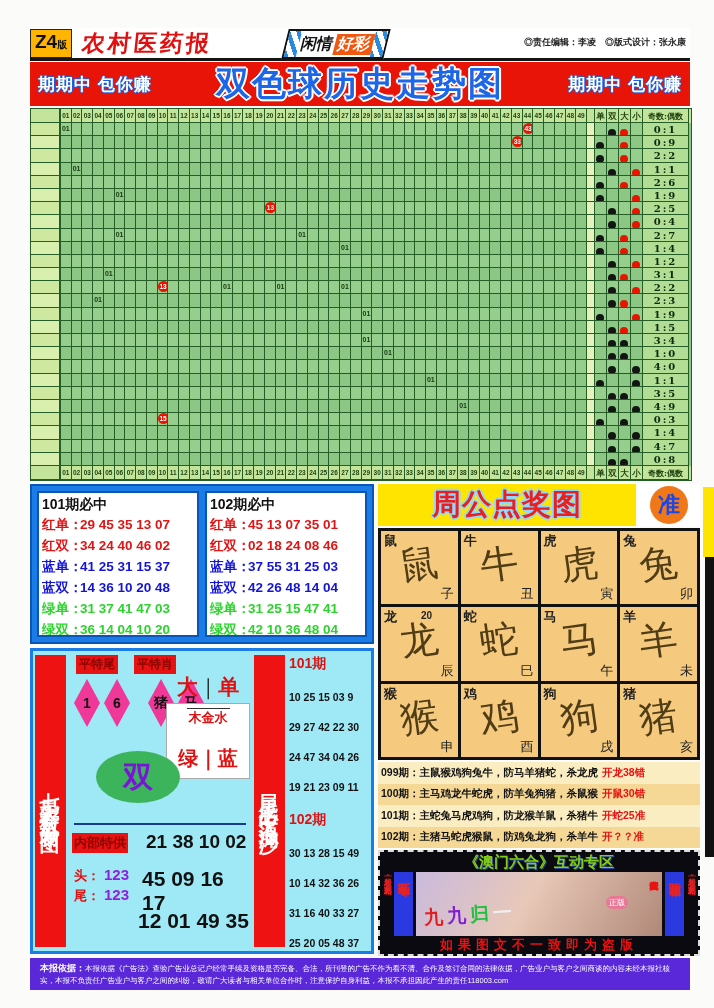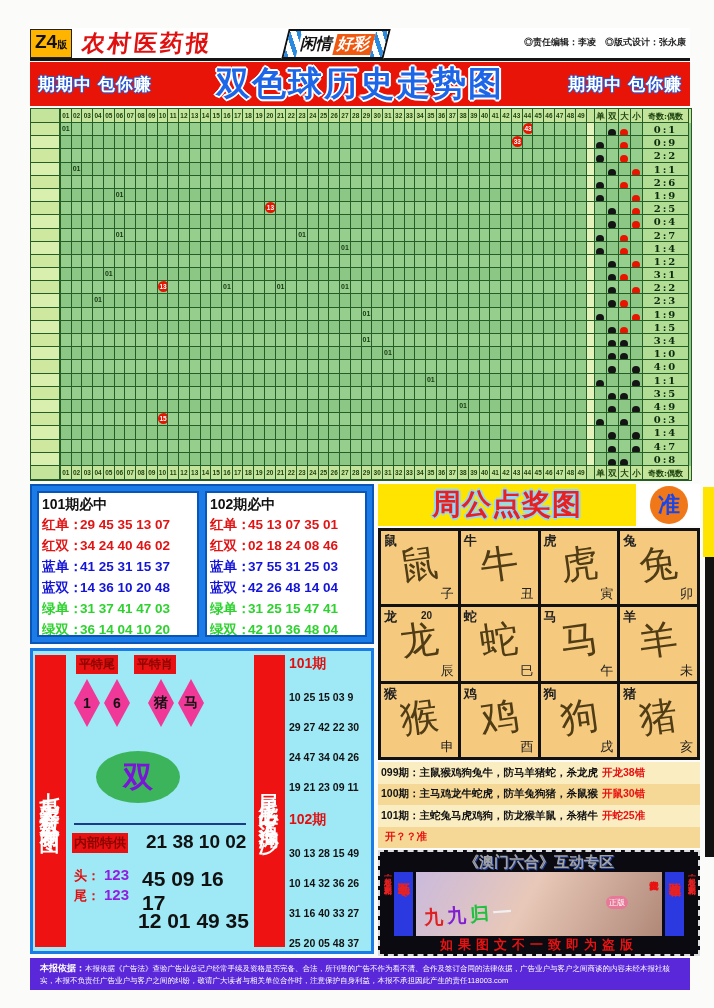--- a/index.html
+++ b/index.html
@@ -82,21 +82,21 @@
   .z-art{position:absolute;left:0;right:0;top:8px;text-align:center;font-size:38px;color:#3a2a08;font-family:"DejaVu Serif",serif;opacity:.88;transform:rotate(-8deg);}
   .z-branch{position:absolute;right:4px;bottom:1px;font-size:13px;color:#222;font-family:"Liberation Serif",serif;}
   .z-num{position:absolute;left:40px;top:3px;font-size:10px;color:#222;font-weight:bold;}
   #zg-lines{position:absolute;left:378px;top:762px;width:322px;height:86px;}
   .zg-line{height:21.5px;display:flex;align-items:center;font-size:10.5px;font-weight:bold;color:#111;padding:0 3px;box-sizing:border-box;white-space:nowrap;}
   .zg-line:nth-child(odd){background:#fbedc2;}
   .zg-line:nth-child(even){background:#f6d896;}
   .zg-res{color:#e81212;margin-left:4px;}
   
   #macau{position:absolute;left:378px;top:850px;width:322px;height:106px;background:#0a0a10;border:2px dashed #ddd;box-sizing:border-box;padding:1px 3px;}
-  .m-title{text-align:center;color:#a3a3a3;font-weight:bold;font-size:15px;line-height:18px;text-shadow:1px 1px #2040a0;}
+  .m-title{text-align:center;color:#84cc16;font-weight:bold;font-size:15px;line-height:18px;text-shadow:1px 1px #2040a0;}
   .m-body{display:flex;height:64px;gap:3px;margin-top:1px;}
   .m-vert{color:#e82222;font-weight:bold;writing-mode:vertical-rl;text-orientation:upright;font-size:8px;line-height:1;}
   .m-strip{background:#2a3ae0;color:#e82222;font-weight:bold;writing-mode:vertical-rl;text-orientation:upright;font-size:12px;padding:2px 1px;}
   .m-photo{flex:1;background:linear-gradient(120deg,#cabadd 0%,#e8c8b8 45%,#b08878 100%);position:relative;overflow:hidden;}
   .m-photo-title{position:absolute;left:8px;bottom:8px;font-size:19px;font-weight:bold;letter-spacing:4px;transform:rotate(-4deg);font-family:"Liberation Serif",serif;}
   .m-tag{position:absolute;right:2px;top:2px;writing-mode:vertical-rl;text-orientation:upright;color:#e81212;font-weight:bold;font-size:9px;}
   .m-stamp{position:absolute;right:34px;top:24px;background:#e87898;color:#fff;font-size:8px;border-radius:8px;padding:1px 3px;}
   .m-bottom{text-align:center;color:#e81212;font-weight:bold;font-size:13px;letter-spacing:5px;line-height:18px;}
   
   #footer{position:absolute;left:30px;top:958px;width:660px;height:32px;background:#5a28d8;color:#fff;font-size:7.5px;line-height:1.6;padding:3px 10px;box-sizing:border-box;}
@@ -1815,20 +1815,27 @@
     <div class="v-banner">七星彩合数分布图</div>
     <div class="qxc-mid">
       <span class="qxc-tag" style="left:8px">平特尾</span>
       <span class="qxc-tag" style="left:66px">平特肖</span>
       <div id="qxc-diamonds">
           <div class="diamond" style="left: 6px;">1</div>
           <div class="diamond" style="left: 36px;">6</div>
           <div class="diamond" style="left: 80px;">猪</div>
           <div class="diamond" style="left: 110px;">马</div>
         </div>
+      <div class="cross-panel">
+        <div class="cp-top"><span>大</span><span class="vline">｜</span><span>单</span></div>
+        <div class="cp-box">
+          <div class="cp-wjs">木金水</div>
+          <div class="cp-lvlan"><span>绿</span><span class="vline">｜</span><span>蓝</span></div>
+        </div>
+      </div>
       <div class="green-ellipse">
           <span>双</span>
         </div>
       <div class="qxc-div"></div>
       <span class="neibu">内部特供</span>
       <span class="qxc-n1">21 38 10 02</span>
       <div class="touwei">
         <div><span>头：</span><b>123</b></div>
         <div><span>尾：</span><b>123</b></div>
       </div>
@@ -1926,20 +1933,21 @@
       </div>
       <div class="zg-line">
         <span>100期：主马鸡龙牛蛇虎，防羊兔狗猪，杀鼠猴</span>
         <span class="zg-res">开鼠30错</span>
       </div>
       <div class="zg-line">
         <span>101期：主蛇兔马虎鸡狗，防龙猴羊鼠，杀猪牛</span>
         <span class="zg-res">开蛇25准</span>
       </div>
       <div class="zg-line">
+        <span>102期：主猪马蛇虎猴鼠，防鸡兔龙狗，杀羊牛</span>
         <span class="zg-res">开？？准</span>
       </div>
     </div>
 
   <div id="macau">
     <div class="m-title">《澳门六合》互动专区</div>
     <div class="m-body">
       <div class="m-vert">一起看，更精彩！</div>
       <div class="m-strip">互动专区</div>
       <div class="m-photo">

